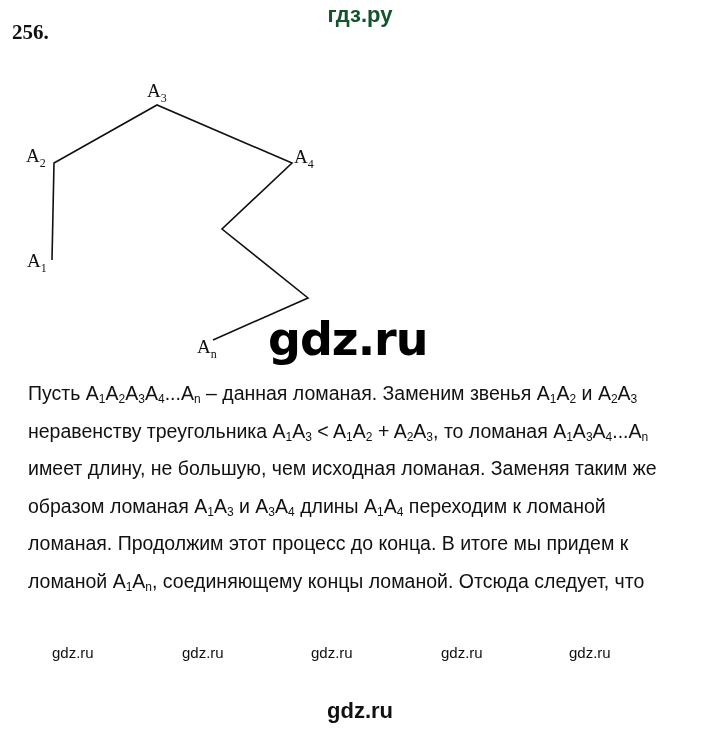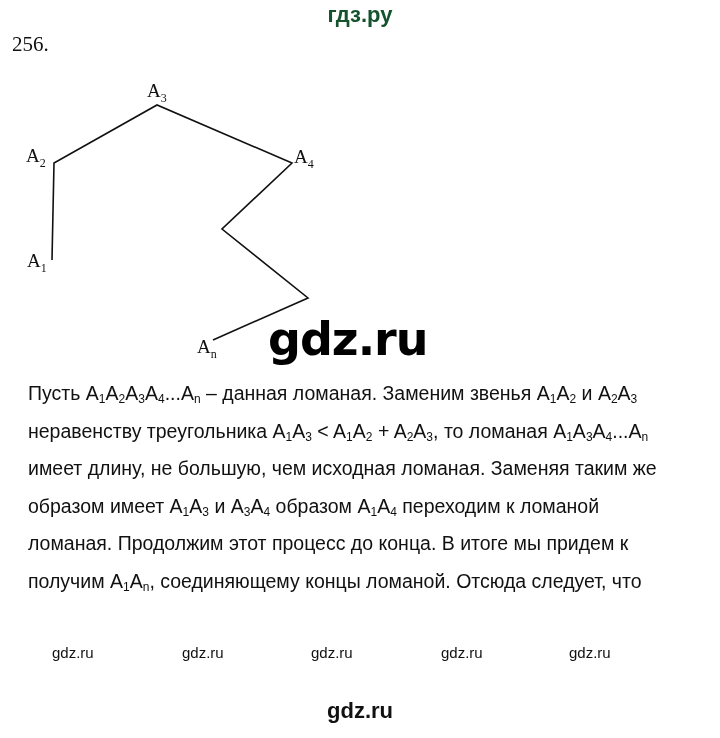--- a/index.html
+++ b/index.html
@@ -23,23 +23,23 @@
       font-family: "Liberation Sans", sans-serif;
       font-weight: bold;
       font-size: 22px;
       line-height: 26px;
       top: 2px;
       color: #14532d;
     }
     .problem-number {
       position: absolute;
       left: 12px;
-      top: 32px;
+      top: 20px;
       font-family: "Liberation Serif", serif;
-      font-weight: normal;
+      font-weight: bold;
       font-size: 21px;
       color: #111;
     }
     .figure {
       position: absolute;
       left: 0;
       top: 0;
       width: 720px;
       height: 370px;
     }
@@ -116,23 +116,23 @@
   <text class="label" x="27" y="267"><tspan>A</tspan><tspan class="sub" dy="5">1</tspan></text>
   <text class="label" x="197" y="353"><tspan>A</tspan><tspan class="sub" dy="5">n</tspan></text>
 </svg>
 
 <div class="watermark-big">gdz.ru</div>
 
 <div class="body-text">
   <span class="line"><span>Пусть </span><span>A<sub>1</sub>A<sub>2</sub>A<sub>3</sub>A<sub>4</sub>...A<sub>n</sub></span><span> – данная ломаная. Заменим звенья </span><span>A<sub>1</sub>A<sub>2</sub></span><span> и </span><span>A<sub>2</sub>A<sub>3</sub></span></span>
   <span class="line"><span>неравенству треугольника </span><span>A<sub>1</sub>A<sub>3</sub></span><span> &lt; </span><span>A<sub>1</sub>A<sub>2</sub></span><span> + </span><span>A<sub>2</sub>A<sub>3</sub></span><span>, то ломаная </span><span>A<sub>1</sub>A<sub>3</sub>A<sub>4</sub>...A<sub>n</sub></span></span>
   <span class="line">имеет длину, не большую, чем исходная ломаная. Заменяя таким же</span>
-  <span class="line"><span>образом имеет </span><span>A<sub>1</sub>A<sub>3</sub></span><span> и </span><span>A<sub>3</sub>A<sub>4</sub></span><span> образом </span><span>A<sub>1</sub>A<sub>4</sub></span><span> переходим к ломаной</span></span>
+  <span class="line"><span>образом ломаная </span><span>A<sub>1</sub>A<sub>3</sub></span><span> и </span><span>A<sub>3</sub>A<sub>4</sub></span><span> длины </span><span>A<sub>1</sub>A<sub>4</sub></span><span> переходим к ломаной</span></span>
   <span class="line">ломаная. Продолжим этот процесс до конца. В итоге мы придем к</span>
-  <span class="line"><span>получим </span><span>A<sub>1</sub>A<sub>n</sub></span><span>, соединяющему концы ломаной. Отсюда следует, что</span></span>
+  <span class="line"><span>ломаной </span><span>A<sub>1</sub>A<sub>n</sub></span><span>, соединяющему концы ломаной. Отсюда следует, что</span></span>
 </div>
 
 <div class="wm-small" style="left:52px;">gdz.ru</div>
 <div class="wm-small" style="left:182px;">gdz.ru</div>
 <div class="wm-small" style="left:311px;">gdz.ru</div>
 <div class="wm-small" style="left:441px;">gdz.ru</div>
 <div class="wm-small" style="left:569px;">gdz.ru</div>
 
 <div class="site-footer">gdz.ru</div>
 

